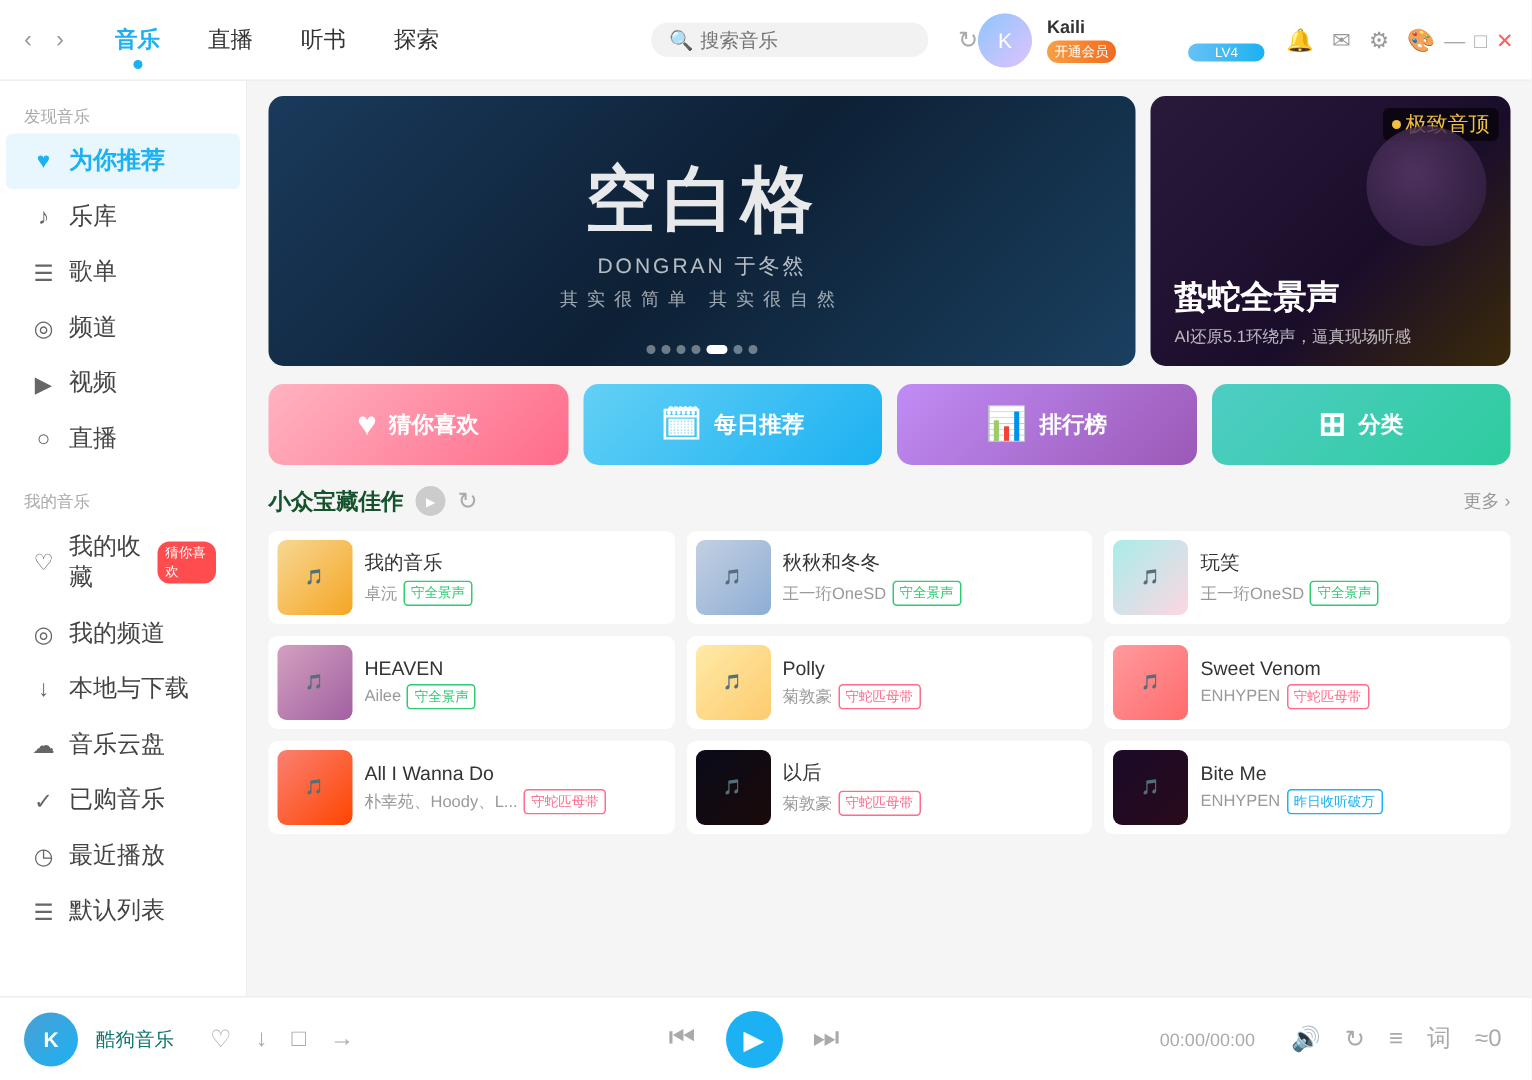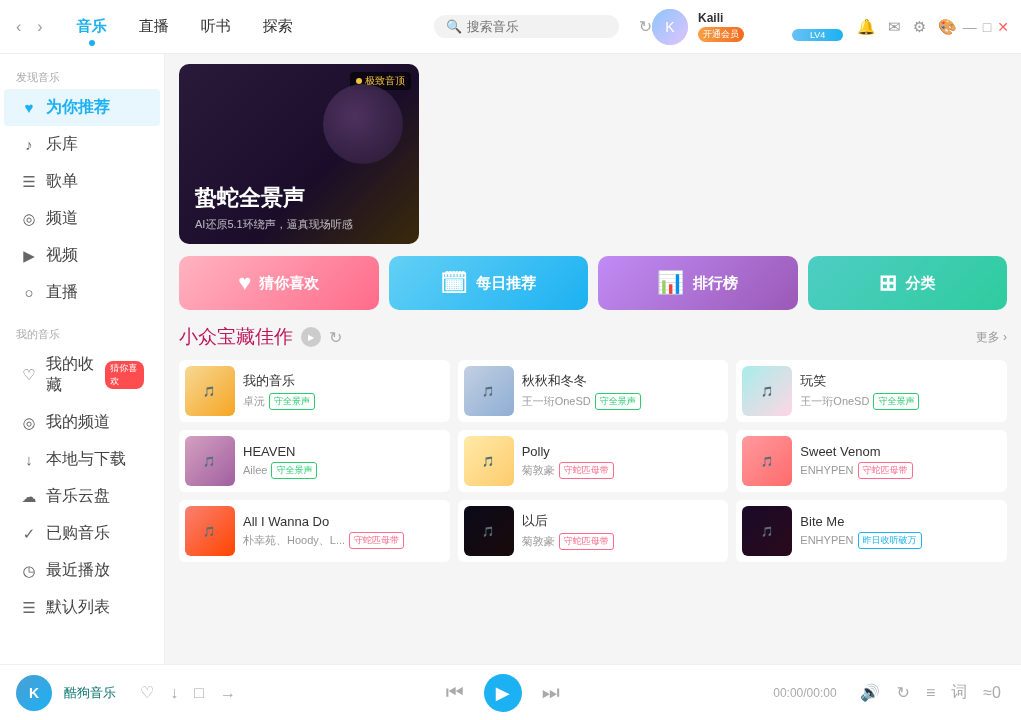--- a/index.html
+++ b/index.html
@@ -49,40 +49,40 @@
     .banner-area { display: flex; gap: 10px; margin-bottom: 12px; }
     .banner-main { flex: 1; border-radius: 10px; overflow: hidden; position: relative; height: 180px; background: linear-gradient(135deg, #1a3a5c 0%, #0d2035 50%, #1a4060 100%); }
     .banner-main-content { position: absolute; inset: 0; display: flex; flex-direction: column; justify-content: center; align-items: center; }
     .banner-title { font-size: 48px; font-weight: 900; color: rgba(255,255,255,0.9); font-family: 'STKaiti', serif; letter-spacing: 4px; }
     .banner-artist { font-size: 14px; color: rgba(255,255,255,0.7); margin-top: 4px; letter-spacing: 2px; }
     .banner-subtitle { font-size: 12px; color: rgba(255,255,255,0.6); margin-top: 4px; letter-spacing: 6px; }
     .banner-dots { position: absolute; bottom: 8px; left: 50%; transform: translateX(-50%); display: flex; gap: 4px; }
     .banner-dot { width: 6px; height: 6px; border-radius: 50%; background: rgba(255,255,255,0.4); }
     .banner-dot.active { background: #fff; width: 14px; border-radius: 3px; }
     .banner-side { width: 240px; border-radius: 10px; overflow: hidden; position: relative; height: 180px; background: linear-gradient(135deg, #2a1a3a 0%, #1a0d2a 60%, #3a2a0a 100%); flex-shrink: 0; }
-    .banner-side-badge { position: absolute; top: 8px; right: 8px; background: rgba(0,0,0,0.6); color: #f0c040; font-size: 10px; padding: 2px 6px; border-radius: 4px; display: flex; align-items: center; gap: 3px; }
+    .banner-side-badge { position: absolute; top: 8px; right: 8px; background: rgba(0,0,0,0.6); color: #f0c040; font-size: 14px; padding: 2px 6px; border-radius: 4px; display: flex; align-items: center; gap: 3px; }
     .banner-side-dot { width: 6px; height: 6px; border-radius: 50%; background: #f0c040; }
     .banner-side-content { position: absolute; bottom: 12px; left: 16px; right: 16px; }
     .banner-side-title { font-size: 22px; font-weight: bold; color: #fff; }
     .banner-side-desc { font-size: 11px; color: rgba(255,255,255,0.7); margin-top: 4px; }
     .banner-figure { position: absolute; right: 16px; top: 20px; width: 80px; height: 80px; border-radius: 50%; background: radial-gradient(circle at 40% 40%, #5a3a6a, #2a1a3a); opacity: 0.8; }
 
     
     .quick-btns { display: flex; gap: 10px; margin-bottom: 14px; }
     .quick-btn { flex: 1; height: 54px; border-radius: 10px; border: none; cursor: pointer; display: flex; align-items: center; justify-content: center; gap: 8px; font-size: 16px; font-weight: bold; color: #fff; }
     .quick-btn-icon { font-size: 22px; }
     .quick-btn-label { font-size: 15px; font-weight: bold; }
     .qbtn-pink { background: linear-gradient(135deg, #ffb3c1, #ff6b8a); }
     .qbtn-blue { background: linear-gradient(135deg, #63d0f5, #1cb1f2); }
     .qbtn-purple { background: linear-gradient(135deg, #c08cf5, #9b59b6); }
     .qbtn-teal { background: linear-gradient(135deg, #4ecdc4, #2ecc9e); }
 
     
     .section-header { display: flex; align-items: center; gap: 8px; margin-bottom: 10px; }
-    .section-title { font-size: 19px; font-weight: normal; color: #be185d; }
+    .section-title { font-size: 15px; font-weight: bold; color: #14532d; }
     .section-play-btn { width: 20px; height: 20px; border-radius: 50%; background: #ccc; display: flex; align-items: center; justify-content: center; cursor: pointer; border: none; font-size: 8px; color: #fff; }
     .section-more { margin-left: auto; font-size: 12px; color: #999; cursor: pointer; display: flex; align-items: center; gap: 4px; }
     .section-refresh { font-size: 16px; color: #aaa; cursor: pointer; margin-right: 4px; }
 
     
     .song-grid { display: grid; grid-template-columns: repeat(3, 1fr); gap: 8px; }
     .song-item { display: flex; align-items: center; gap: 8px; padding: 6px; border-radius: 6px; cursor: pointer; background: #fff; }
     .song-cover { width: 50px; height: 50px; border-radius: 6px; flex-shrink: 0; object-fit: cover; display: flex; align-items: center; justify-content: center; font-size: 10px; color: #fff; overflow: hidden; }
     .song-info { flex: 1; min-width: 0; }
     .song-name { font-size: 13px; color: #333; font-weight: 500; white-space: nowrap; overflow: hidden; text-overflow: ellipsis; }
@@ -226,20 +226,36 @@
     <span class="sidebar-item-icon">☰</span>
     <span class="sidebar-item-label">默认列表</span>
 
   </div>
       </div>
   </div>
 
   <div class="content">
 
     <div class="banner-area">
+      <div class="banner-main">
+        <div class="banner-main-content">
+          <div class="banner-title">空白格</div>
+          <div class="banner-artist">DONGRAN 于冬然</div>
+          <div class="banner-subtitle">其实很简单 其实很自然</div>
+        </div>
+        <div class="banner-dots">
+          <div class="banner-dot"></div>
+          <div class="banner-dot"></div>
+          <div class="banner-dot"></div>
+          <div class="banner-dot"></div>
+          <div class="banner-dot active"></div>
+          <div class="banner-dot"></div>
+          <div class="banner-dot"></div>
+        </div>
+      </div>
       <div class="banner-side">
         <div class="banner-side-badge">
           <div class="banner-side-dot"></div>
           <span>极致音顶</span>
         </div>
         <div class="banner-figure"></div>
         <div class="banner-side-content">
           <div class="banner-side-title">蛰蛇全景声</div>
           <div class="banner-side-desc">AI还原5.1环绕声，逼真现场听感</div>
         </div>

